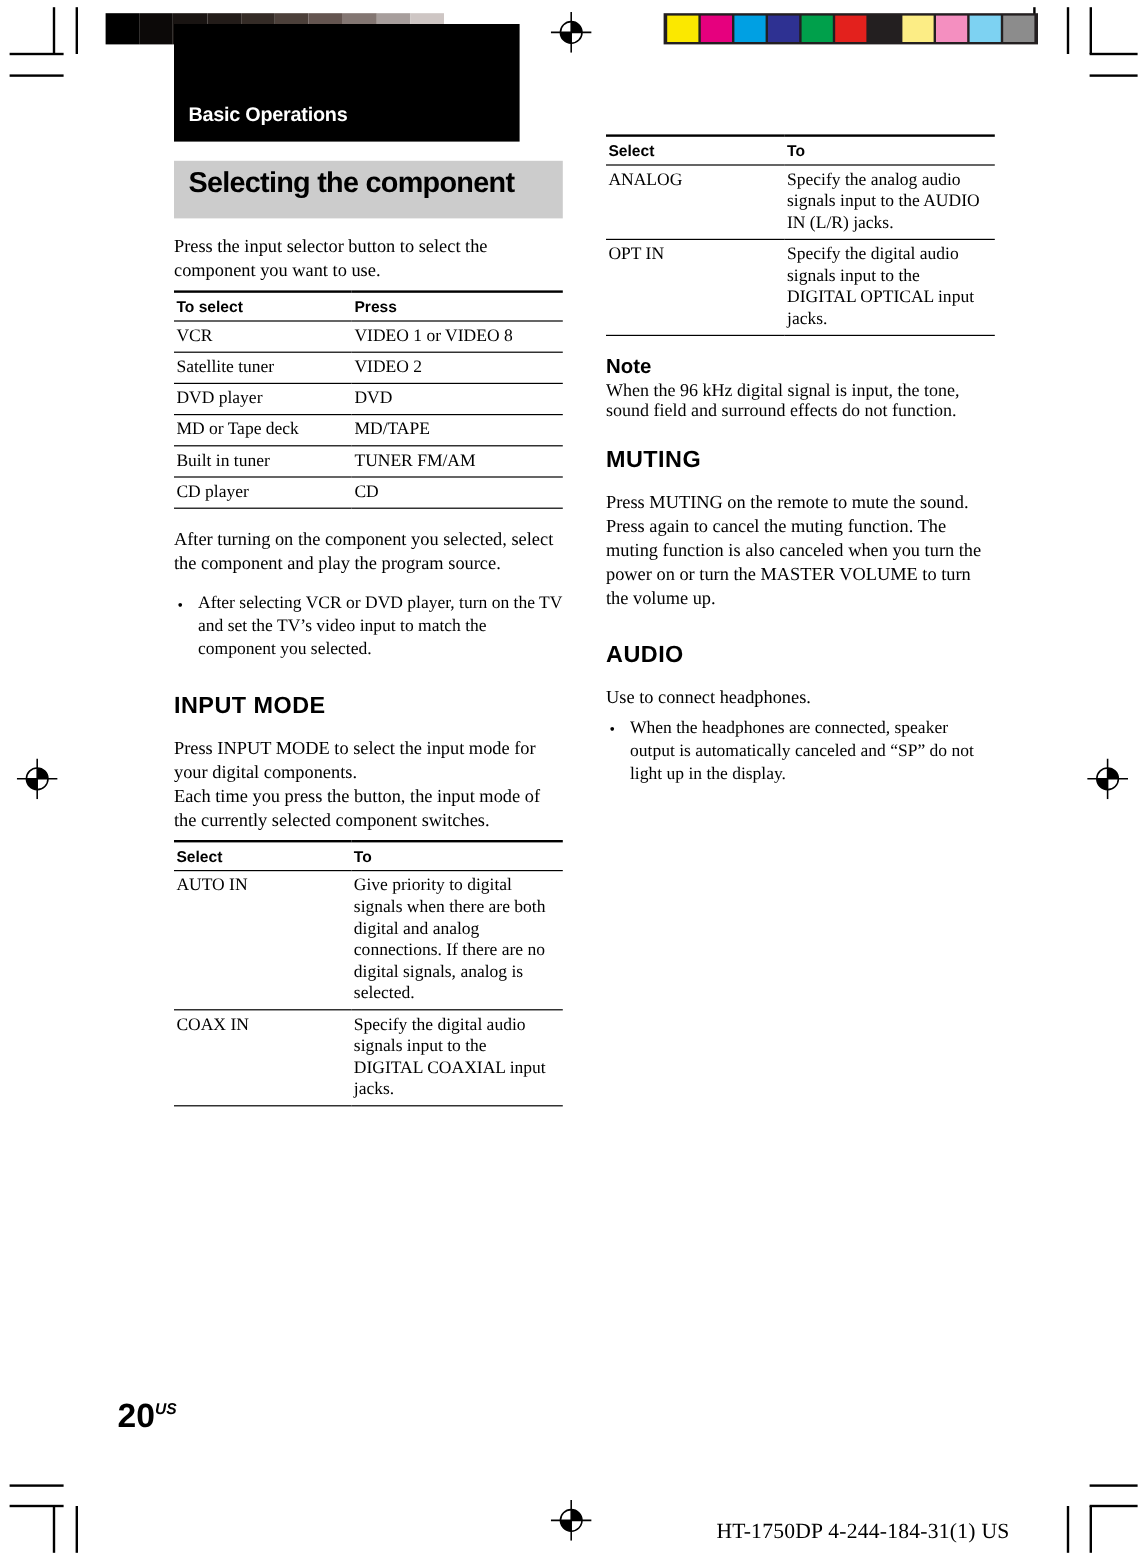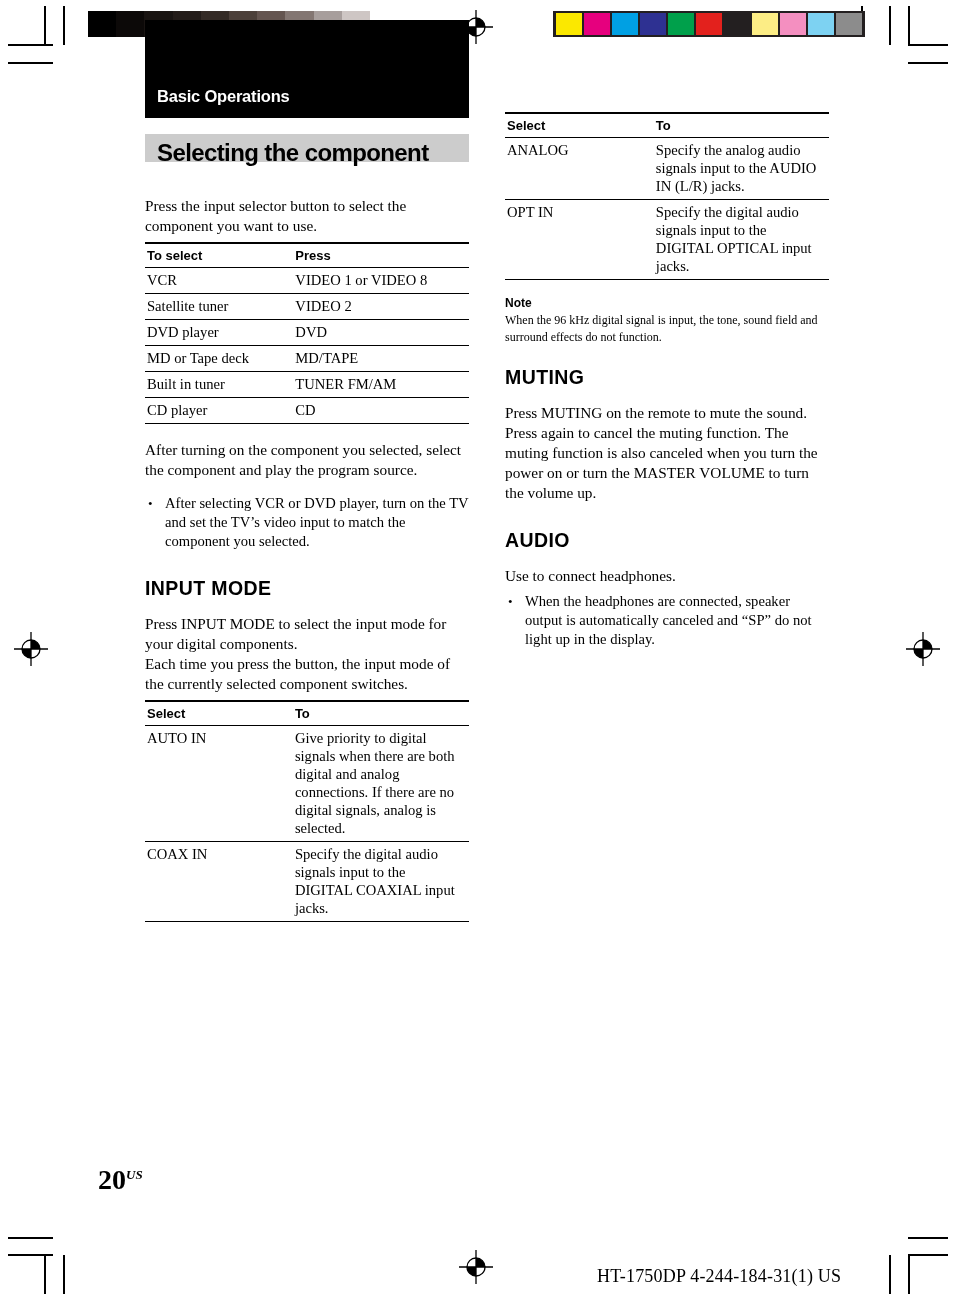--- a/index.html
+++ b/index.html
@@ -39,37 +39,37 @@
     padding: 2px 3px;
     box-sizing: border-box;
   }
   .color-wedge .sw { width: 26px; height: 22px; margin-right: 2px; }
   .color-wedge .sw:last-child { margin-right: 0; }
 
   
   .chapter-banner {
     position: absolute;
     left: 145px; top: 20px;
-    width: 324px; height: 98px;
+    width: 288px; height: 98px;
     background: #000000;
   }
   .chapter-banner .label {
     position: absolute;
     left: 12px; bottom: 12px;
     color: #ffffff;
     font-family: "Liberation Sans", sans-serif;
     font-weight: bold;
     font-size: 16.5px;
     letter-spacing: -0.2px;
   }
 
   .page-title-bar {
     position: absolute;
     left: 145px; top: 134px;
-    width: 324px; height: 28px;
+    width: 324px; height: 48px;
     background: #cccccc;
   }
   .page-title-bar .title {
     position: absolute;
     left: 12px; top: 5px;
     font-family: "Liberation Sans", sans-serif;
     font-weight: bold;
     font-size: 24px;
     letter-spacing: -0.6px;
     color: #000;
@@ -97,25 +97,25 @@
   p.body {
     font-size: 15.3px;
     line-height: 20px;
     margin: 0 0 14px 0;
   }
   p.body.tight { margin-bottom: 6px; }
 
   h3.note {
     font-family: "Liberation Sans", sans-serif;
     font-weight: bold;
-    font-size: 12px;
+    font-size: 17px;
     margin: 0 0 2px 0;
   }
   p.notetext {
-    font-size: 12px;
+    font-size: 15px;
     line-height: 17px;
     margin: 0 0 20px 0;
   }
 
   ul.bullets {
     margin: 0 0 14px 0;
     padding: 0;
     list-style: none;
   }
   ul.bullets li {
@@ -160,21 +160,21 @@
   table.doc .c1 { width: 148px; }
   table.doc .c2 { width: 176px; }
   table.doc tbody tr:last-child td { border-bottom: 1.6px solid #000; }
 
   table.doc.topless thead th { border-top: 2px solid #000; }
 
   
   .page-number {
     position: absolute;
     left: 98px; top: 1164px;
-    font-family: Liberation Serif, serif;
+    font-family: Liberation Sans, sans-serif;
     font-weight: bold;
     font-size: 28px;
     color: #000;
   }
   .page-number sup {
     font-size: 13px;
     font-weight: bold;
     font-style: italic;
     vertical-align: super;
   }

